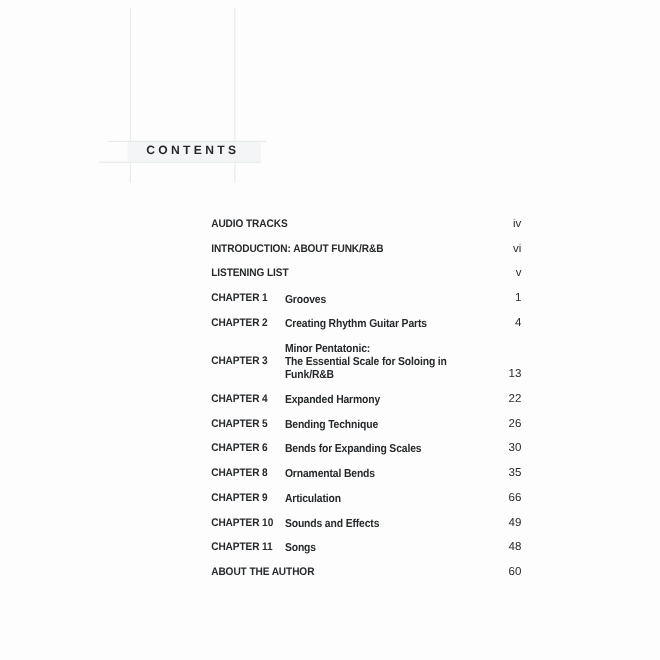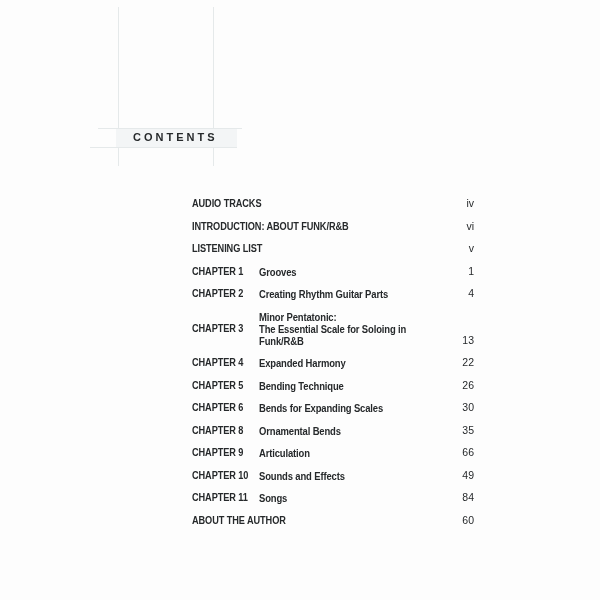--- a/index.html
+++ b/index.html
@@ -141,21 +141,21 @@
 
     <div class="row">
       <span class="label">CHAPTER 10</span>
       <span class="titlecell">Sounds and Effects</span>
       <span class="pagenum">49</span>
     </div>
 
     <div class="row">
       <span class="label">CHAPTER 11</span>
       <span class="titlecell">Songs</span>
-      <span class="pagenum">84</span>
+      <span class="pagenum">48</span>
     </div>
 
     <div class="row">
       <span class="label wide">ABOUT THE AUTHOR</span>
       <span class="pagenum">60</span>
     </div>
 
   </div>
 </div>
 

